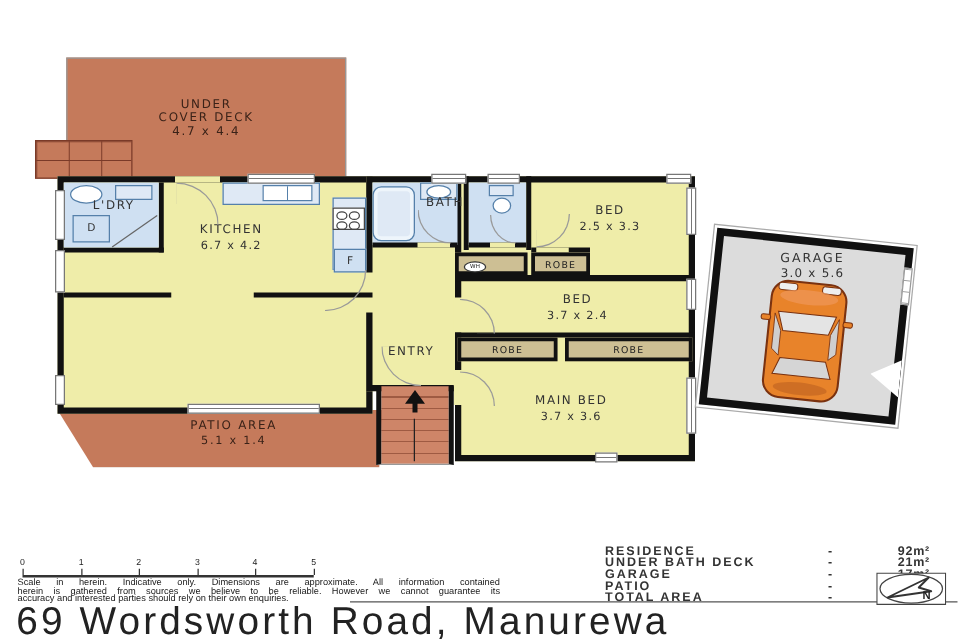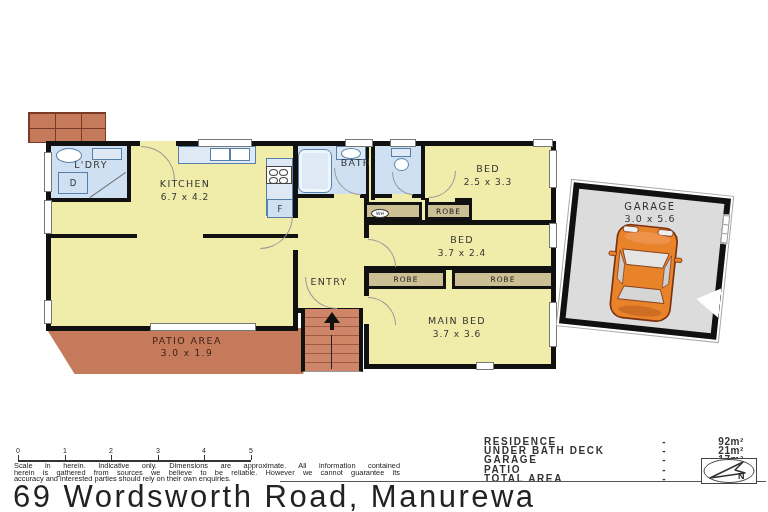--- a/index.html
+++ b/index.html
@@ -73,20 +73,27 @@
   .disclaimer{font-size:7.4px;line-height:6.7px;color:#1a1a1a;width:386px;}
   .disclaimer .just{text-align:justify;text-align-last:justify;}
   .address{font-size:31px;letter-spacing:2.5px;color:#222;white-space:nowrap;}
   .compass-n{position:absolute;font-size:9px;font-weight:bold;color:#222;}
 </style>
 </head>
 <body>
 
 <div class="canvas">
 
+  <div class="abs deck" style="left:53px;top:46px;width:224px;height:97px;">
+    <div class="deck-label">
+      <span>UNDER</span><br>
+      <span>COVER DECK</span><br>
+      <span>4.7 x 4.4</span>
+    </div>
+  </div>
   <div class="abs steps" style="left:28px;top:112px;width:78px;height:31px;"></div>
 
   <div class="abs patio" style="left:46px;top:328px;width:260px;height:46px;"></div>
 
   <div class="abs roomblock" style="left:46px;top:141px;width:252px;height:190px;"></div>
   <div class="abs roomblock" style="left:293px;top:141px;width:78px;height:172px;"></div>
   <div class="abs roomblock" style="left:364px;top:141px;width:192px;height:228px;"></div>
 
   <div class="abs gap" style="left:292px;top:218px;width:8px;height:32px;"></div>
   <div class="abs gap" style="left:363px;top:238px;width:9px;height:28px;"></div>
@@ -161,21 +168,21 @@
 
   <div class="rlabel" style="left:297px;top:276px;width:64px;">ENTRY</div>
   <div class="abs stairs" style="left:301px;top:309px;width:62px;height:63px;">
     <div class="stairs-arrow abs" style="left:19px;top:3px;"></div>
     <div class="abs" style="left:25px;top:13px;width:4px;height:8px;background:#111;"></div>
     <div class="abs" style="left:26px;top:26px;width:1px;height:34px;background:#222;"></div>
   </div>
 
   <div class="patio-label" style="left:132px;top:335px;width:110px;">
     <span>PATIO AREA</span><br>
-    <span style="font-size:9px;">3.0 x 1.9</span>
+    <span style="font-size:9px;">5.1 x 1.4</span>
   </div>
 
   <div class="abs win-v" style="left:44px;top:152px;width:8px;height:40px;"></div>
   <div class="abs win-v" style="left:44px;top:200px;width:8px;height:34px;"></div>
   <div class="abs win-v" style="left:44px;top:300px;width:8px;height:24px;"></div>
   <div class="abs win-h" style="left:198px;top:139px;width:54px;height:8px;"></div>
   <div class="abs win-h" style="left:345px;top:139px;width:28px;height:8px;"></div>
   <div class="abs win-h" style="left:390px;top:139px;width:26px;height:8px;"></div>
   <div class="abs win-h" style="left:533px;top:139px;width:20px;height:8px;"></div>
   <div class="abs win-v" style="left:549px;top:150px;width:8px;height:38px;"></div>

